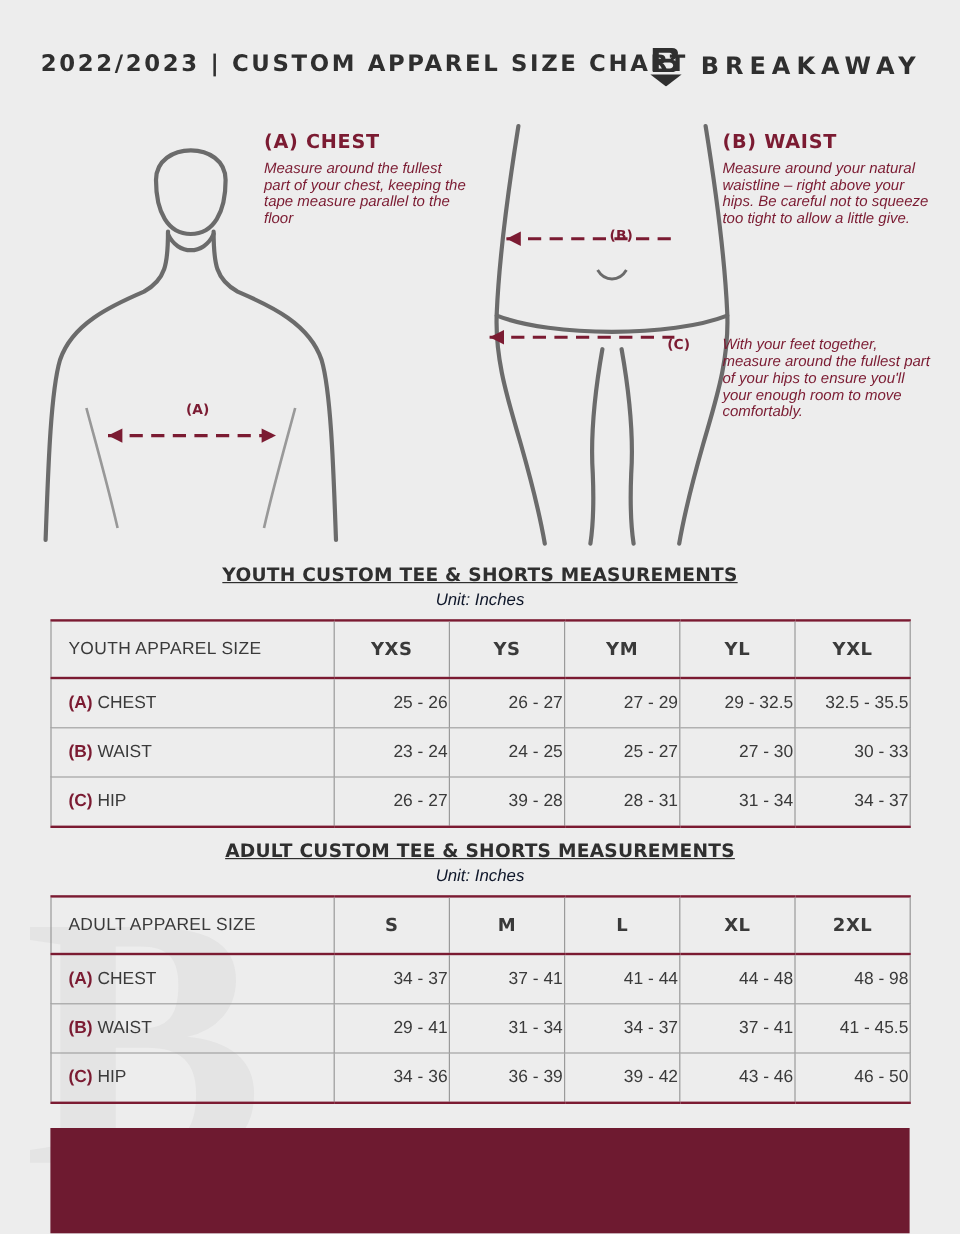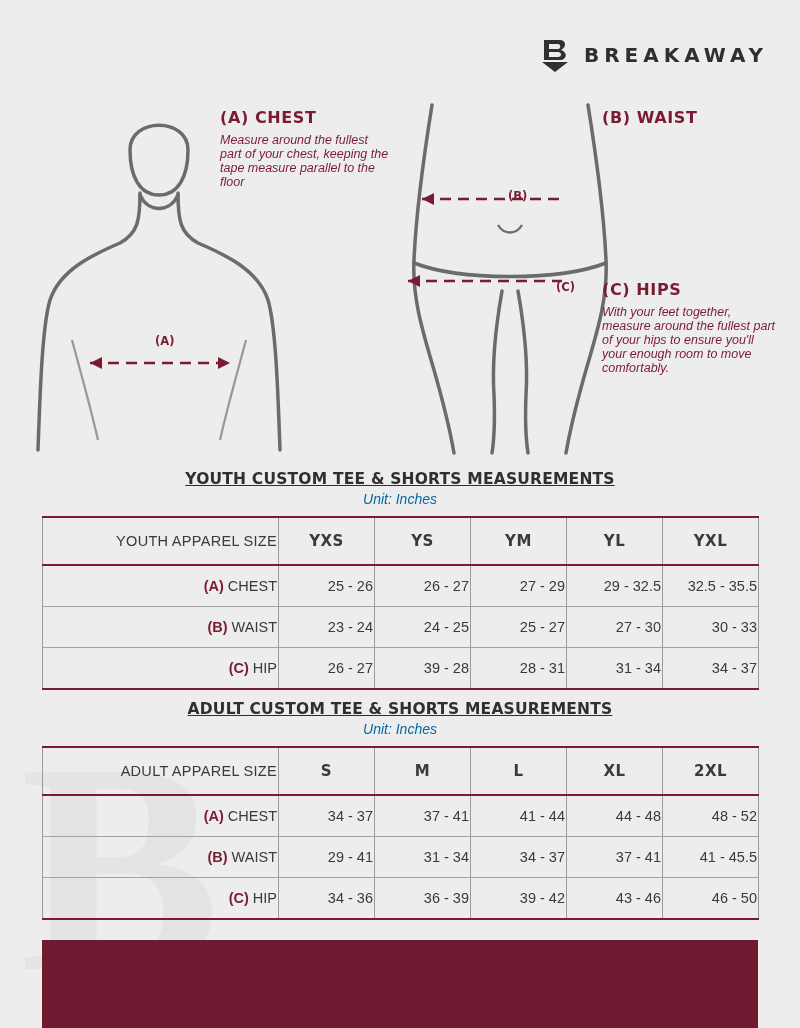--- a/index.html
+++ b/index.html
@@ -133,21 +133,21 @@
     font-weight: bold;
     letter-spacing: 0.2px;
     color: #2f2f2f;
     font-family: "DejaVu Sans", sans-serif;
     text-decoration: underline;
   }
   .tbl-unit {
     text-align: center;
     font-size: 14px;
     font-style: italic;
-    color: #0369a1;
+    color: #0f172a;
     margin-top: 3px;
     margin-bottom: 9px;
   }
   table {
     border-collapse: collapse;
     width: 716px;
     table-layout: fixed;
     background: transparent;
   }
   table td, table th {
@@ -177,22 +177,22 @@
     height: 38px;
     font-size: 14.5px;
     border-top: 1px solid #a2a2a2;
     border-bottom: 1px solid #a2a2a2;
   }
   tr.last-row td {
     border-bottom: 2px solid #7b1b32;
     margin-left: 32px;
   }
   td.rowlabel {
-    padding-left: 26px;
-    text-align: right;
+    padding-left: 14px;
+    text-align: left;
     color: #3a3a3a;
   }
   td.valuecell {
     text-align: right;
     color: #3a3a3a;
   }
   .tag {
     color: #7b1b32;
     font-weight: bold;
   }
@@ -211,20 +211,21 @@
   }
 </style>
 </head>
 <body>
 
 <div class="page">
 
   <div class="watermark">B</div>
 
   <div class="header">
+    <div class="header-title">2022/2023  |  CUSTOM APPAREL SIZE CHART</div>
     <div class="brand">
       <div class="brand-mark">
         <svg width="30" height="34" viewBox="0 0 30 34">
           <path d="M4 2 L20 2 C26 2 27 9 21 12 C28 14 27 22 20 22 L4 22 Z
                    M9 6 L9 11 L18 11 C21 11 21 6 18 6 Z
                    M9 14 L9 19 L18 19 C22 19 22 14 18 14 Z" fill="#2f2f2f"></path>
           <path d="M2 24 L28 24 L15 34 Z" fill="#2f2f2f"></path>
         </svg>
       </div>
       <div class="brand-name">BREAKAWAY</div>
@@ -280,23 +281,23 @@
     </svg>
     <div class="mlabel" style="left:508px;top:99px;">(B)</div>
     <div class="mlabel" style="left:556px;top:190px;">(C)</div>
 
     <div class="callout callout-a">
       <div class="callout-title">(A) CHEST</div>
       <div class="callout-body">Measure around the fullest part of your chest, keeping the tape measure parallel to the floor</div>
     </div>
     <div class="callout callout-b">
       <div class="callout-title">(B) WAIST</div>
+      <div class="callout-body">Measure around your natural waistline – right above your hips. Be careful not to squeeze too tight to allow a little give.</div>
     </div>
     <div class="callout callout-c">
-      <div class="callout-title">(C) HIPS</div>
       <div class="callout-body">With your feet together, measure around the fullest part of your hips to ensure you'll your enough room to move comfortably.</div>
     </div>
   </div>
 
   <div class="table-block tbl-youth">
     <div class="tbl-title">YOUTH CUSTOM TEE &amp; SHORTS MEASUREMENTS</div>
     <div class="tbl-unit">Unit: Inches</div>
     <table>
       <colgroup>
           <col class="c0">
@@ -375,21 +376,21 @@
         </tr>
         <tr class="data-row">
           <td class="rowlabel">
             <span class="tag">(A)</span>
             <span>CHEST</span>
           </td>
           <td class="valuecell">34 - 37</td>
           <td class="valuecell">37 - 41</td>
           <td class="valuecell">41 - 44</td>
           <td class="valuecell">44 - 48</td>
-          <td class="valuecell">48 - 52</td>
+          <td class="valuecell">48 - 98</td>
         </tr>
         <tr class="data-row">
           <td class="rowlabel">
             <span class="tag">(B)</span>
             <span>WAIST</span>
           </td>
           <td class="valuecell">29 - 41</td>
           <td class="valuecell">31 - 34</td>
           <td class="valuecell">34 - 37</td>
           <td class="valuecell">37 - 41</td>

